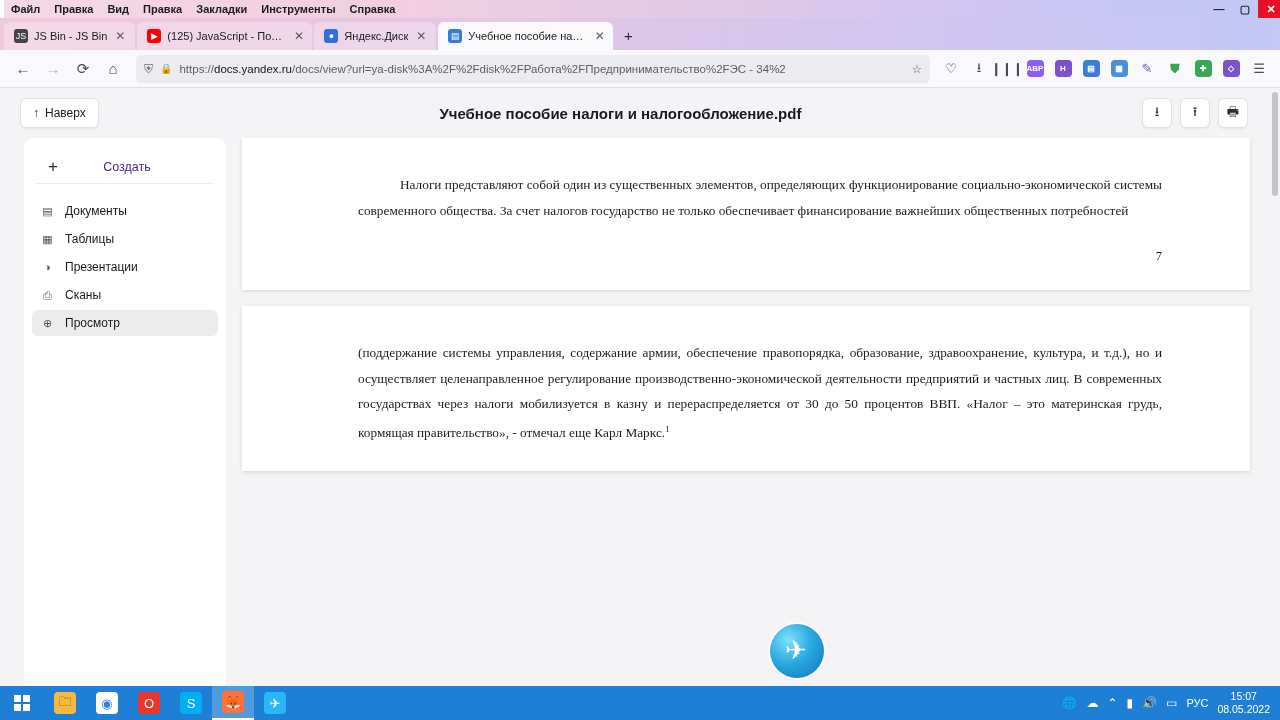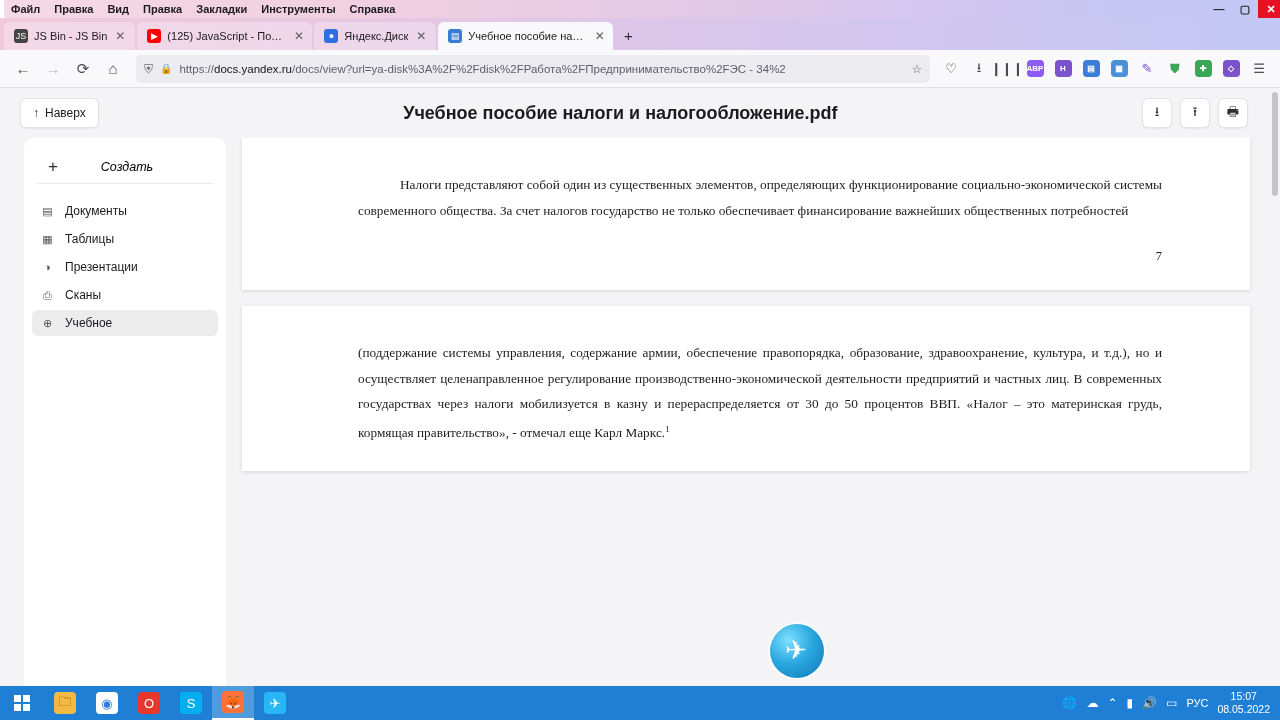--- a/index.html
+++ b/index.html
@@ -66,38 +66,38 @@
   }
   .docheader {
     position: absolute; top: 0; left: 0; width: 1268px; height: 50px;
     display: flex; align-items: center; padding: 0 20px; background: #f4f4f7;
   }
   .upbtn {
     height: 30px; background: #fff; border: 1px solid #e2e2e6; border-radius: 6px;
     display: flex; align-items: center; gap: 6px; padding: 0 12px; font-size: 12px; color: #1b1b1f;
     box-shadow: 0 1px 2px rgba(0,0,0,.06);
   }
-  .doctitle { flex: 1 1 auto; text-align: center; font-size: 18px; font-weight: bold; color: #1b1b1f; }
+  .doctitle { flex: 1 1 auto; text-align: center; font-size: 15px; font-weight: bold; color: #1b1b1f; }
   .headactions { display: flex; gap: 8px; }
   .headactions .hbtn {
     width: 30px; height: 30px; background: #fff; border: 1px solid #e2e2e6; border-radius: 6px;
     display: flex; align-items: center; justify-content: center; font-size: 13px; color: #2b2b30;
     box-shadow: 0 1px 2px rgba(0,0,0,.06);
   }
 
   .sidebar {
     position: absolute; top: 50px; left: 24px; width: 202px; bottom: 0;
     background: #fff; border-radius: 10px 10px 0 0; padding: 12px 0 0 0;
   }
   .createrow {
     display: flex; align-items: center; height: 34px; margin: 0 12px 14px 12px;
     border-bottom: 1px solid #ededf0;
   }
   .createrow .plus { width: 34px; text-align: center; font-size: 17px; color: #2b2b30; }
-  .createrow .lbl { flex: 1 1 auto; text-align: center; font-size: 12.5px; color: #000000; padding-right: 30px; font-style: italic; }
+  .createrow .lbl { flex: 1 1 auto; text-align: center; font-size: 12.5px; color: #4c1d95; padding-right: 30px; }
   .navitem {
     display: flex; align-items: center; gap: 10px; height: 26px; margin: 2px 8px;
     padding: 0 8px; border-radius: 6px; font-size: 12px; color: #1b1b1f;
   }
   .navitem.sel { background: #ececed; }
   .navitem .ic { width: 15px; height: 15px; display: flex; align-items: center; justify-content: center; font-size: 11px; color: #56565c; }
 
   .viewer {
     position: absolute; top: 50px; left: 232px; right: 20px; bottom: 0;
     background: #f4f4f7; overflow: hidden;
@@ -268,21 +268,21 @@
     <div class="navitem">
       <span class="ic">◑</span>
       <span>Презентации</span>
     </div>
     <div class="navitem">
       <span class="ic">⎙</span>
       <span>Сканы</span>
     </div>
     <div class="navitem sel">
       <span class="ic">⊕</span>
-      <span>Учебное</span>
+      <span>Просмотр</span>
     </div>
   </div>
 
   <div class="viewer">
     <div class="sheet">
       <p>Налоги представляют собой один из существенных элементов, определяющих функционирование социально-экономической системы современного общества. За счет налогов государство не только обеспечивает финансирование важнейших общественных потребностей</p>
       <div class="pageno">7</div>
     </div>
     <div class="sheet">
       <p class="noind"><span>(поддержание системы управления, содержание армии, обеспечение правопорядка, образование, здравоохранение, культура, и т.д.), но и осуществляет целенаправленное регулирование производственно-экономической деятельности предприятий и частных лиц. В современных государствах через налоги мобилизуется в казну и перераспределяется от 30 до 50 процентов ВВП.  «Налог – это материнская грудь, кормящая правительство», - отмечал еще Карл Маркс.</span><span class="sup">1</span></p>

